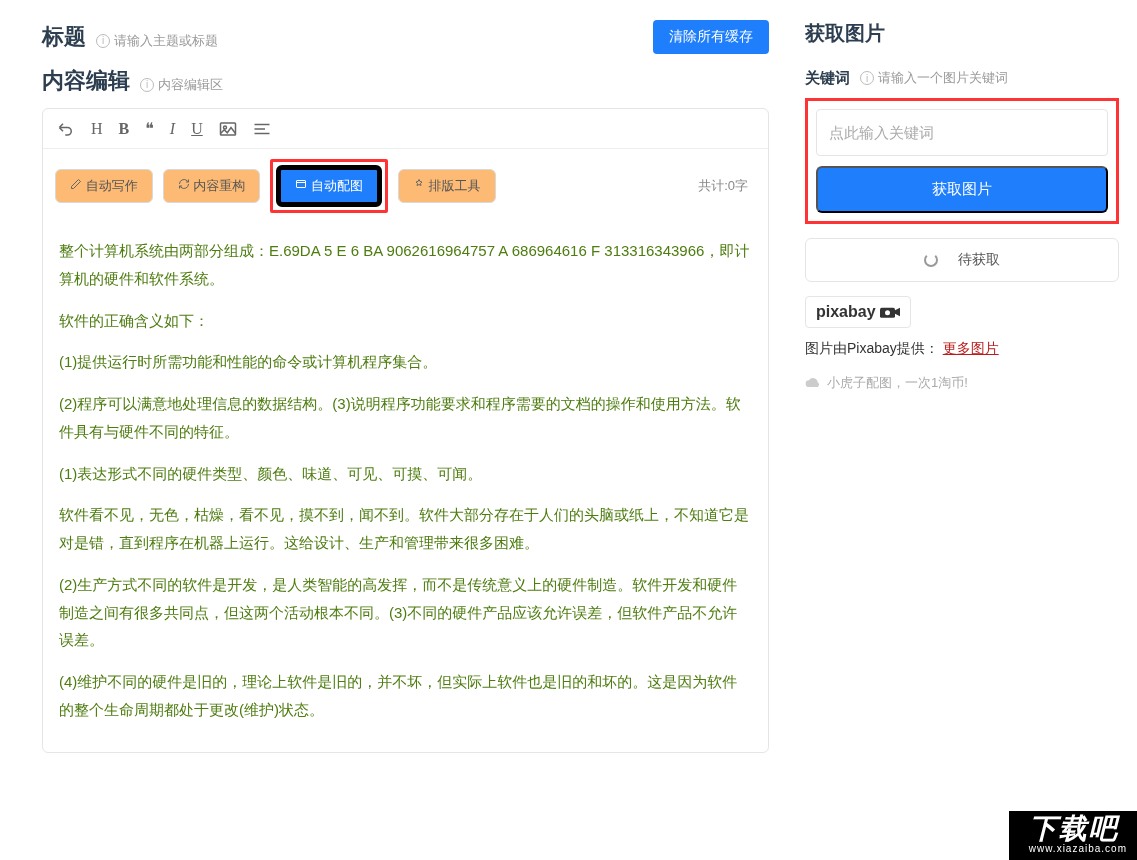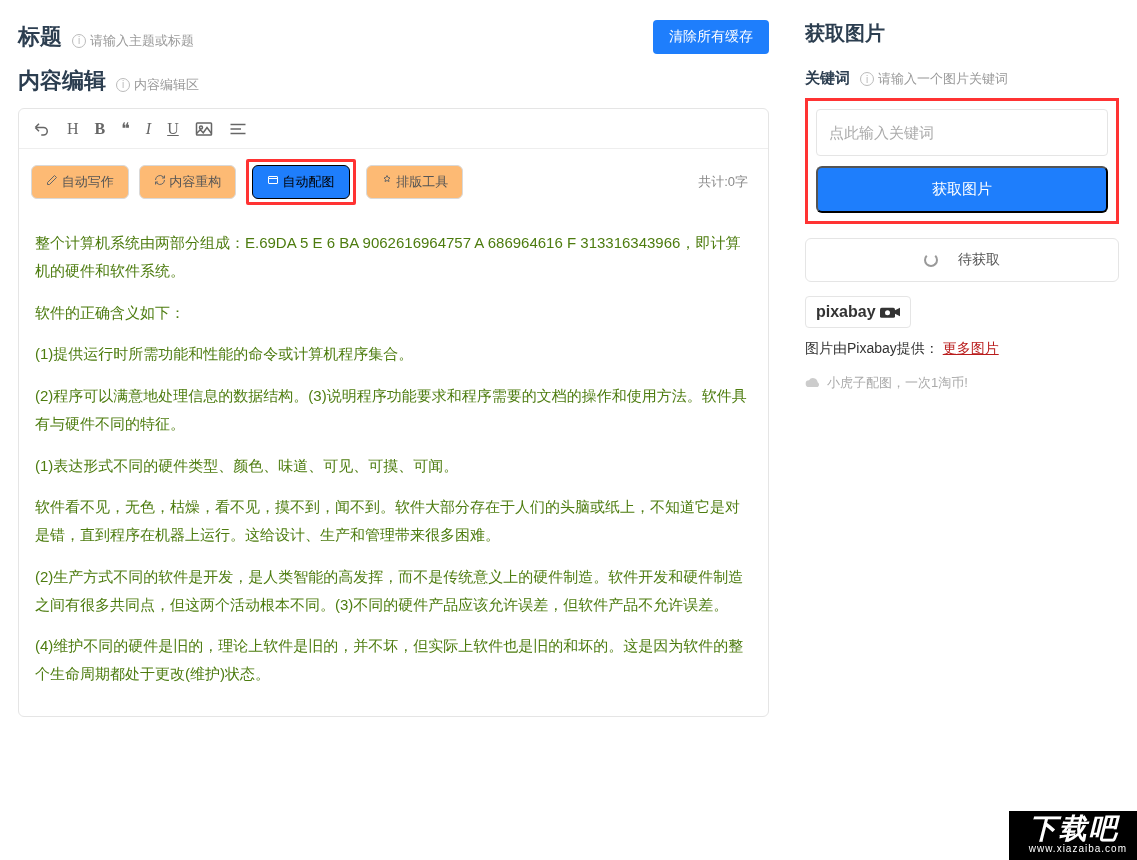--- a/index.html
+++ b/index.html
@@ -1,18 +1,18 @@
 <!DOCTYPE html>
 <html><head>
 <meta charset="utf-8">
 <style>
 * { box-sizing: border-box; margin: 0; padding: 0; }
 body { font-family: -apple-system, "PingFang SC", "Microsoft YaHei", sans-serif; background: #fff; width: 1137px; height: 860px; position: relative; }
 .container { display: flex; height: 100%; }
-.main { flex: 1; padding: 20px 18px; min-width: 0; }
+.main { flex: 1; padding: 20px 18px; min-width: 0; margin-left: 24px; }
 .sidebar { width: 350px; padding: 20px 18px; }
 
 .section-header { display: flex; align-items: center; justify-content: space-between; margin-bottom: 12px; }
 .section-title-group { display: flex; align-items: baseline; gap: 10px; }
 .section-title { font-size: 22px; font-weight: 600; color: #2c3e50; }
 .section-hint { font-size: 13px; color: #999; display: flex; align-items: center; gap: 4px; }
 .hint-icon { display: inline-flex; width: 14px; height: 14px; border: 1px solid #bbb; border-radius: 50%; align-items: center; justify-content: center; font-size: 10px; color: #bbb; }
 
 .btn { border: none; border-radius: 4px; cursor: pointer; font-size: 14px; padding: 8px 16px; display: inline-flex; align-items: center; gap: 6px; }
 .btn-primary { background: #1e7efc; color: #fff; }
@@ -25,27 +25,27 @@
 .editor-panel { border: 1px solid #e5e5e5; border-radius: 6px; }
 .toolbar { display: flex; align-items: center; padding: 10px 14px; gap: 16px; border-bottom: 1px solid #eee; }
 .tb-icon { color: #666; font-size: 16px; cursor: pointer; font-family: Georgia, serif; }
 .tb-icon.bold { font-weight: bold; }
 .tb-icon.italic { font-style: italic; }
 .tb-icon.underline { text-decoration: underline; }
 
 .action-row { display: flex; align-items: center; padding: 10px 12px; gap: 10px; position: relative; }
 .action-row .count { margin-left: auto; font-size: 13px; color: #888; margin-right: 8px; }
 .highlight-box { border: 3px solid #ff3333; padding: 3px; border-radius: 2px; }
-.btn-action-active { background: #1e7efc; color: #000000; border: 1px solid #000000; font-family: Liberation Serif, serif; }
+.btn-action-active { background: #1e7efc; color: #ffffff; border: 5px solid #000000; }
 
 .content-body { padding: 14px 16px; font-size: 15px; color: #4d7c0f; line-height: 1.85; }
 .content-body p { margin-bottom: 14px; }
 
 .sidebar-section-title { font-size: 20px; font-weight: 600; color: #2c3e50; margin-bottom: 22px; }
-.sidebar-label-row { display: flex; align-items: flex-end; gap: 10px; margin-bottom: 10px; }
+.sidebar-label-row { display: flex; align-items: flex-start; gap: 10px; margin-bottom: 10px; }
 .sidebar-label { font-size: 15px; font-weight: 600; color: #2c3e50; }
 .sidebar-hint { font-size: 13px; color: #999; display: flex; align-items: center; gap: 4px; }
 
 .keyword-box { border: 3px solid #ff3333; padding: 8px; margin-bottom: 14px; }
 .keyword-input { width: 100%; border: 1px solid #e5e5e5; border-radius: 4px; padding: 14px 12px; font-size: 15px; margin-bottom: 10px; }
 .keyword-input::placeholder { color: #aaa; }
 
 .status-btn { width: 100%; border: 1px solid #e5e5e5; background: #fff; padding: 12px; border-radius: 6px; font-size: 14px; color: #555; display: flex; align-items: center; justify-content: center; gap: 20px; margin-bottom: 14px; }
 .spinner { width: 14px; height: 14px; border: 2px solid #999; border-top-color: transparent; border-radius: 50%; }
 

